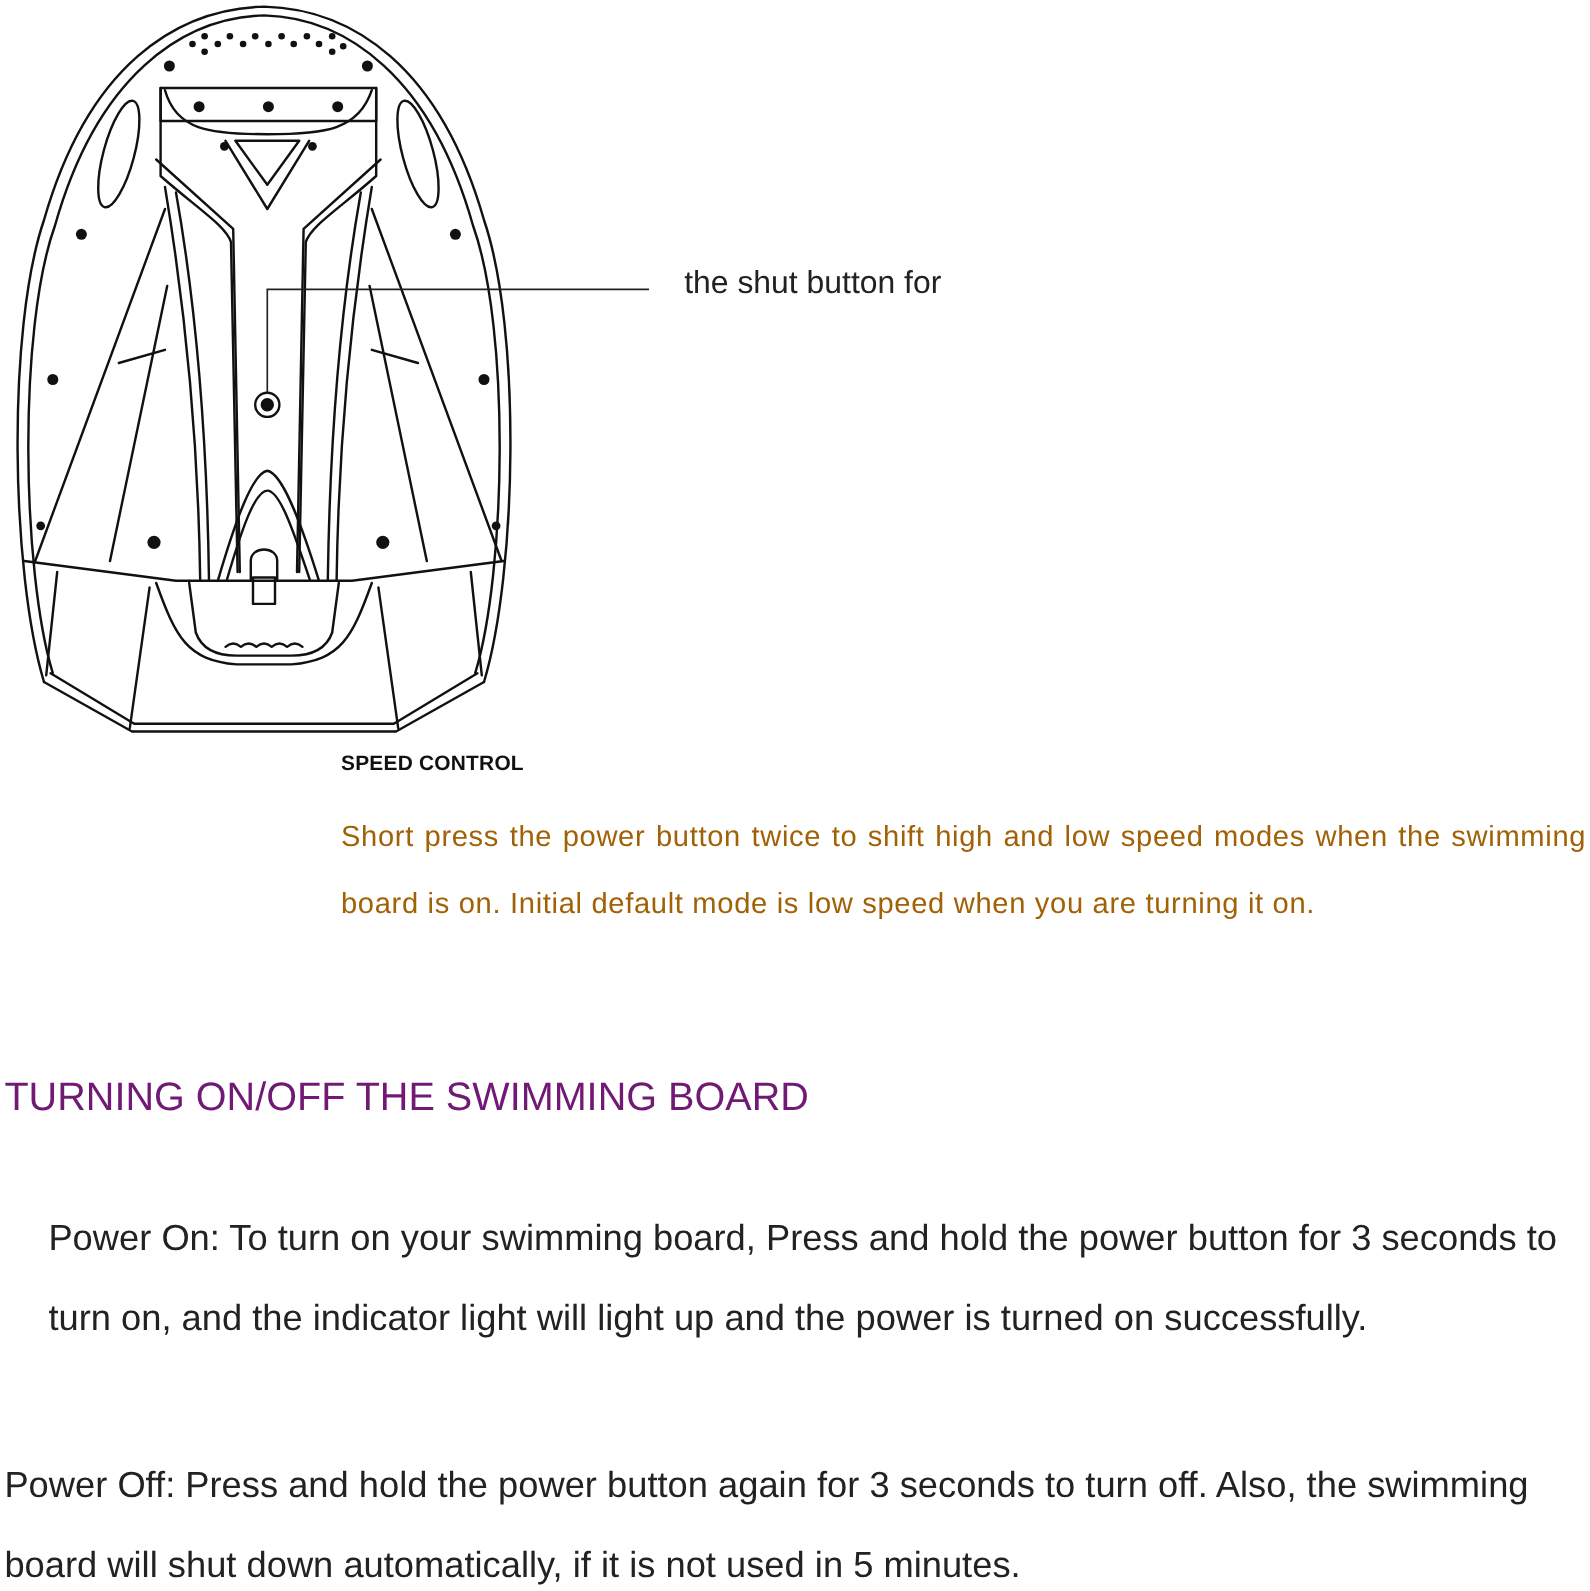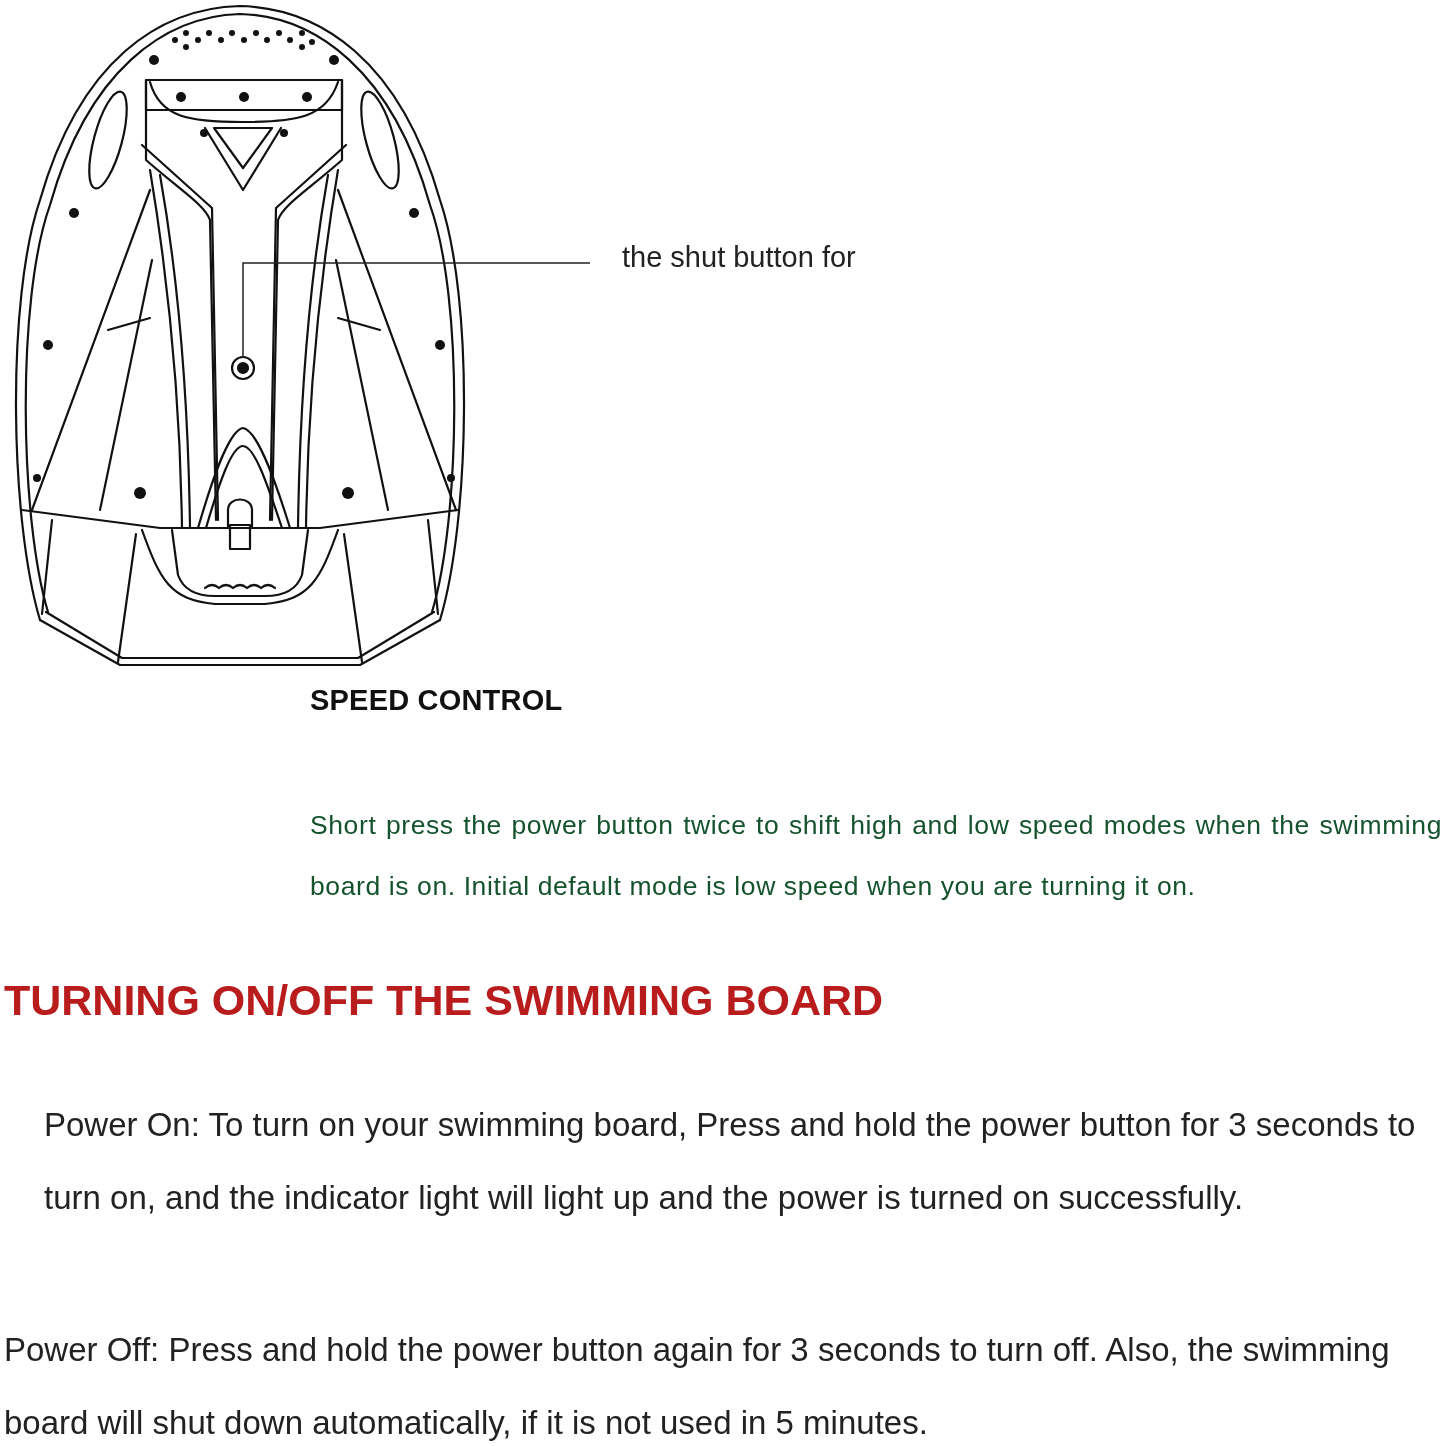--- a/index.html
+++ b/index.html
@@ -2,24 +2,24 @@
 <html><head>
 <meta charset="utf-8">
 <style>
   html, body { margin: 0; padding: 0; background: #ffffff; }
   body { width: 1445px; height: 1446px; position: relative; overflow: hidden;
          font-family: "Liberation Sans", sans-serif; color: #1a1a1a; }
   .diagram { position: absolute; left: 0; top: 0; width: 480px; height: 680px; }
   .leader { position: absolute; left: 0; top: 0; width: 600px; height: 380px; }
   .callout { position: absolute; left: 622px; top: 238px; font-size: 29px; line-height: 38.5px; color: #222; }
   .callout div { white-space: nowrap; }
-  .speed-title { position: absolute; left: 310px; top: 684px; font-size: 29px; font-weight: bold; color: #111; letter-spacing: 0.2px; }
-  .speed-body { position: absolute; left: 310px; top: 795px; width: 1132px; font-size: 26.5px; line-height: 61px;
-                text-align: justify; color: #14532d; letter-spacing: 0.6px; }
-  .main-title { position: absolute; left: 4px; top: 976px; font-size: 43px; font-weight: bold; color: #b91c1c; }
+  .speed-title { position: absolute; left: 310px; top: 684px; font-size: 19px; font-weight: bold; color: #111; letter-spacing: 0.2px; }
+  .speed-body { position: absolute; left: 310px; top: 730px; width: 1132px; font-size: 26.5px; line-height: 61px;
+                text-align: justify; color: #a16207; letter-spacing: 0.6px; }
+  .main-title { position: absolute; left: 4px; top: 976px; font-size: 36px; font-weight: normal; color: #701a75; }
   .para { position: absolute; left: 4px; width: 1420px; font-size: 33px; line-height: 73px; color: #222; }
   .p-on { top: 1088px; margin-left: 40px; }
   .p-off { top: 1313px; }
 </style>
 </head>
 <body>
 
 <svg class="diagram" viewBox="0 0 480 680" xmlns="http://www.w3.org/2000/svg" fill="none" stroke="#111" stroke-width="2.2" stroke-linejoin="round" stroke-linecap="round">
 
   <path d="M40 620 C 10 520, 6 300, 40 200 C 80 60, 160 8, 240 6 C 320 8, 400 60, 440 200 C 474 300, 470 520, 440 620"></path>

